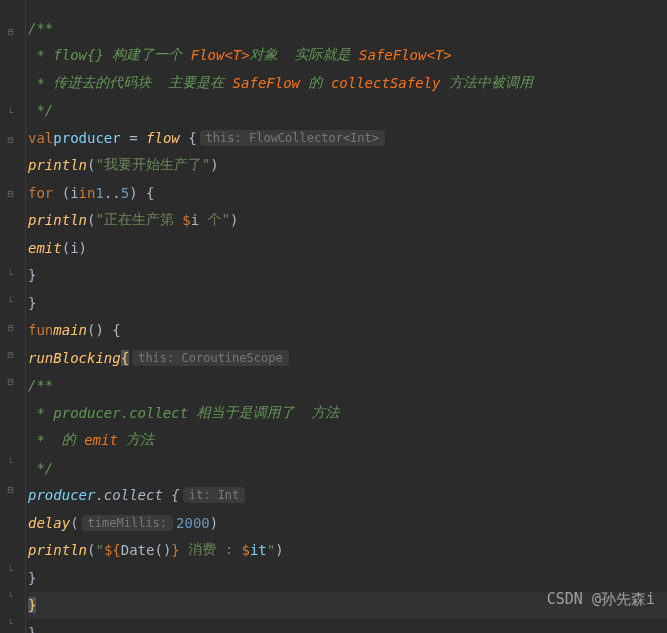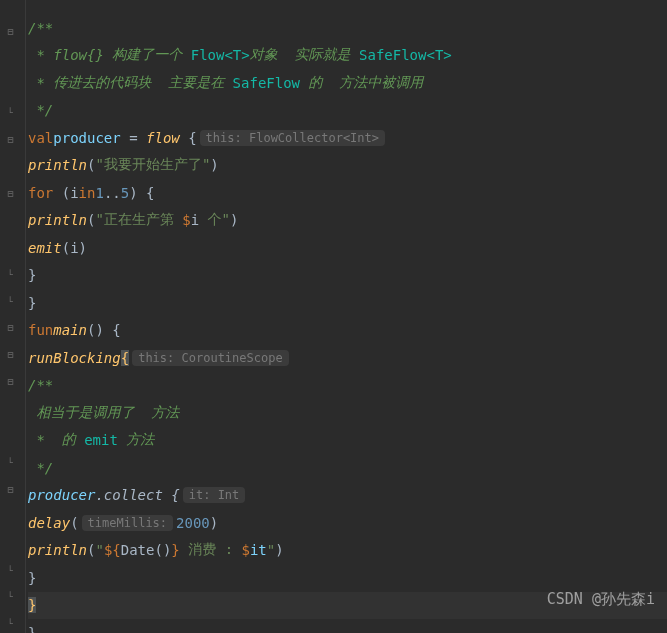--- a/index.html
+++ b/index.html
@@ -51,21 +51,21 @@
       padding-top: 14px;
       padding-left: 2px;
     }
     .line {
       height: 27.5px;
       white-space: pre;
       display: flex;
       align-items: center;
     }
     .doc-comment { color: #629755; font-style: italic; }
-    .doc-tag { color: #14b8a6; }
+    .doc-tag { color: #f97316; font-style: italic; }
     .keyword { color: #cc7832; }
     .funcdecl { color: #ffc66d; font-style: italic; }
     .call { font-style: italic; text-align: center; }
     .string { color: #6a8759; }
     .number { color: #6897bb; }
     .ident { color: #7dd3fc; }
     .param-ident { color: #a9b7c6; }
     .brace-hl { background: #4e5254; color: #ffc66d; }
     .hint {
       background: #3b3b3b;
@@ -141,33 +141,33 @@
         <span class="fold-icon fold-end"></span>
       </div>
     <div class="gutter-row">
         <span class="fold-icon fold-end"></span>
       </div>
   </div>
 
   <div class="code">
     <div class="line"><span class="doc-comment">/**</span></div>
     <div class="line"><span class="doc-comment"> * flow{}</span><span class="doc-comment"> 构建了一个 </span><span class="doc-tag">Flow&lt;T&gt;</span><span class="doc-comment">对象  实际就是 </span><span class="doc-tag">SafeFlow&lt;T&gt;</span></div>
-    <div class="line"><span class="doc-comment"> * </span><span class="doc-comment">传进去的代码块  主要是在 </span><span class="doc-tag">SafeFlow</span><span class="doc-comment"> 的 </span><span class="doc-comment"> 方法中被调用</span></div>
+    <div class="line"><span class="doc-comment"> * </span><span class="doc-comment">传进去的代码块  主要是在 </span><span class="doc-tag">SafeFlow</span><span class="doc-comment"> 的 </span><span class="doc-tag">collectSafely</span><span class="doc-comment"> 方法中被调用</span></div>
     <div class="line"><span class="doc-comment"> */</span></div>
     <div class="line"><span class="keyword">val</span> <span class="ident">producer</span><span> = </span><span class="funcdecl call">flow</span><span> {</span>   <span class="hint">this: FlowCollector&lt;Int&gt;</span></div>
     <div class="line">    <span class="funcdecl call">println</span>(<span class="string">"我要开始生产了"</span><span>)</span></div>
     <div class="line">    <span class="keyword">for</span><span> (</span><span class="param-ident">i</span> <span class="keyword">in</span> <span class="number">1</span><span>..</span><span class="number">5</span><span>) {</span></div>
     <div class="line">        <span class="funcdecl call">println</span>(<span class="string">"正在生产第 </span><span class="dollar">$</span><span class="param-ident">i</span><span class="string"> 个"</span><span>)</span></div>
     <div class="line">        <span class="funcdecl call">emit</span><span>(i)</span></div>
     <div class="line">    <span>}</span></div>
     <div class="line"><span>}</span></div>
     <div class="line"><span class="keyword">fun</span> <span class="funcdecl">main</span><span>() {</span></div>
     <div class="line">    <span class="funcdecl call">runBlocking</span> <span class="brace-hl">{</span>   <span class="hint">this: CoroutineScope</span></div>
     <div class="line">        <span class="doc-comment">/**</span></div>
-    <div class="line">        <span class="doc-comment"> 相当于是调用了 </span><span class="doc-comment"> 方法</span></div>
+    <div class="line">        <span class="doc-comment"> * producer.collect</span><span class="doc-comment"> 相当于是调用了 </span><span class="doc-comment"> 方法</span></div>
     <div class="line">        <span class="doc-comment"> * </span><span class="doc-comment"> 的 </span><span class="doc-tag">emit</span><span class="doc-comment"> 方法</span></div>
     <div class="line">        <span class="doc-comment"> */</span></div>
     <div class="line">        <span class="ident call">producer</span><span class="call">.collect {</span>   <span class="hint">it: Int</span></div>
     <div class="line">            <span class="funcdecl call">delay</span><span>(</span> <span class="hint">timeMillis:</span> <span class="number">2000</span><span>)</span></div>
     <div class="line">            <span class="funcdecl call">println</span><span>(</span><span class="string">"</span><span class="dollar">$</span><span class="dollar">{</span><span class="param-ident">Date</span><span>()</span><span class="dollar">}</span><span class="string"> 消费 : </span><span class="dollar">$</span><span class="ident">it</span><span class="string">"</span><span>)</span></div>
     <div class="line">        <span>}</span></div>
     <div class="line caret-line">    <span class="brace-hl">}</span></div>
     <div class="line"><span>}</span></div>
   </div>
 </div>

